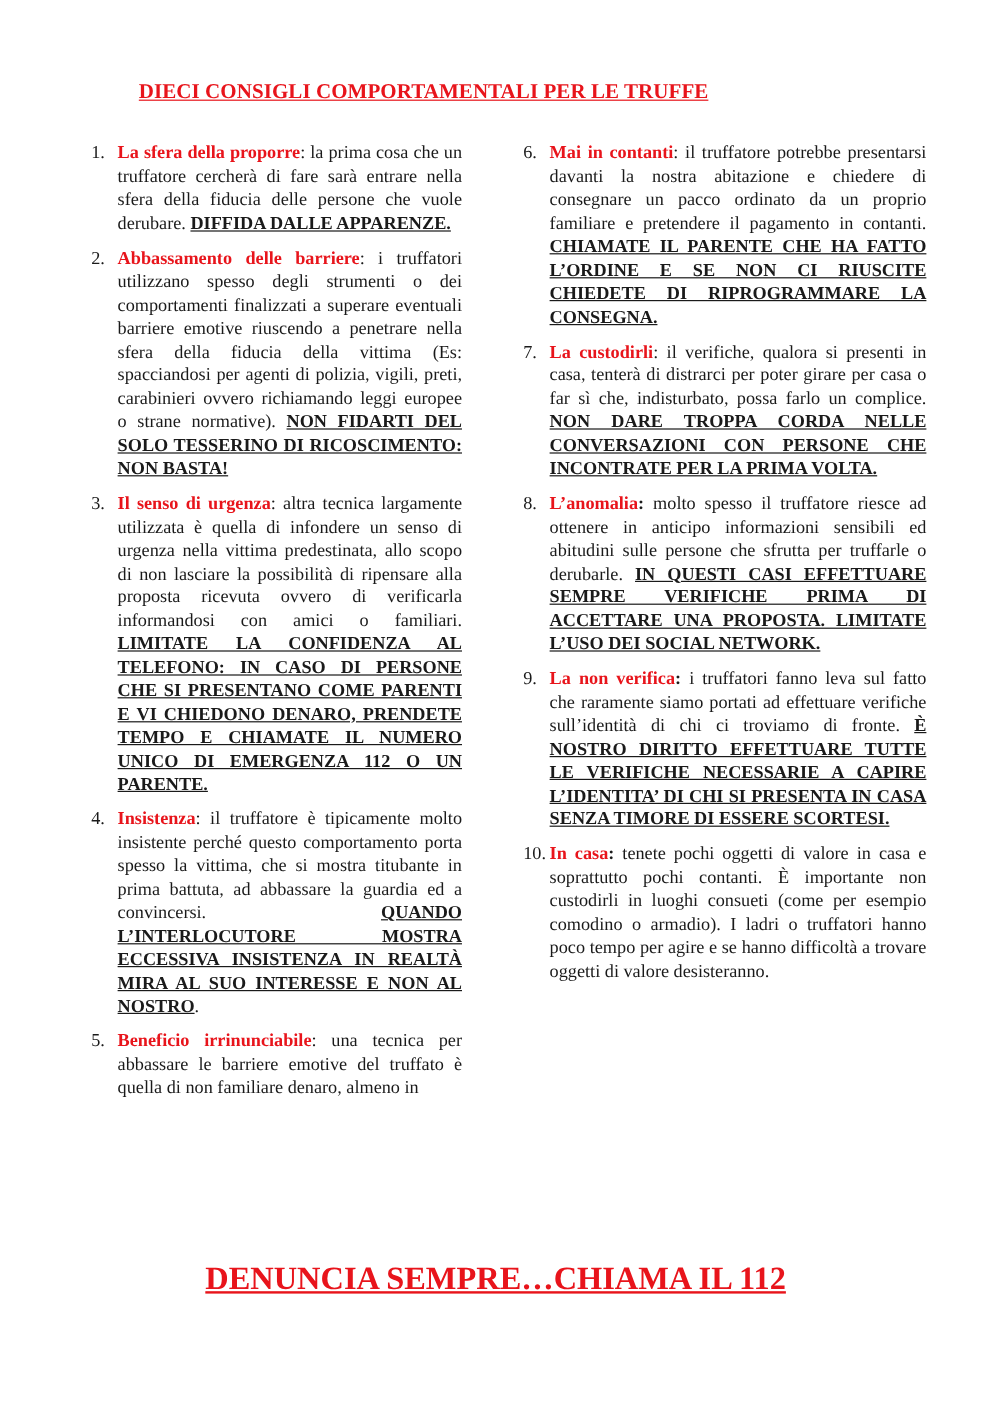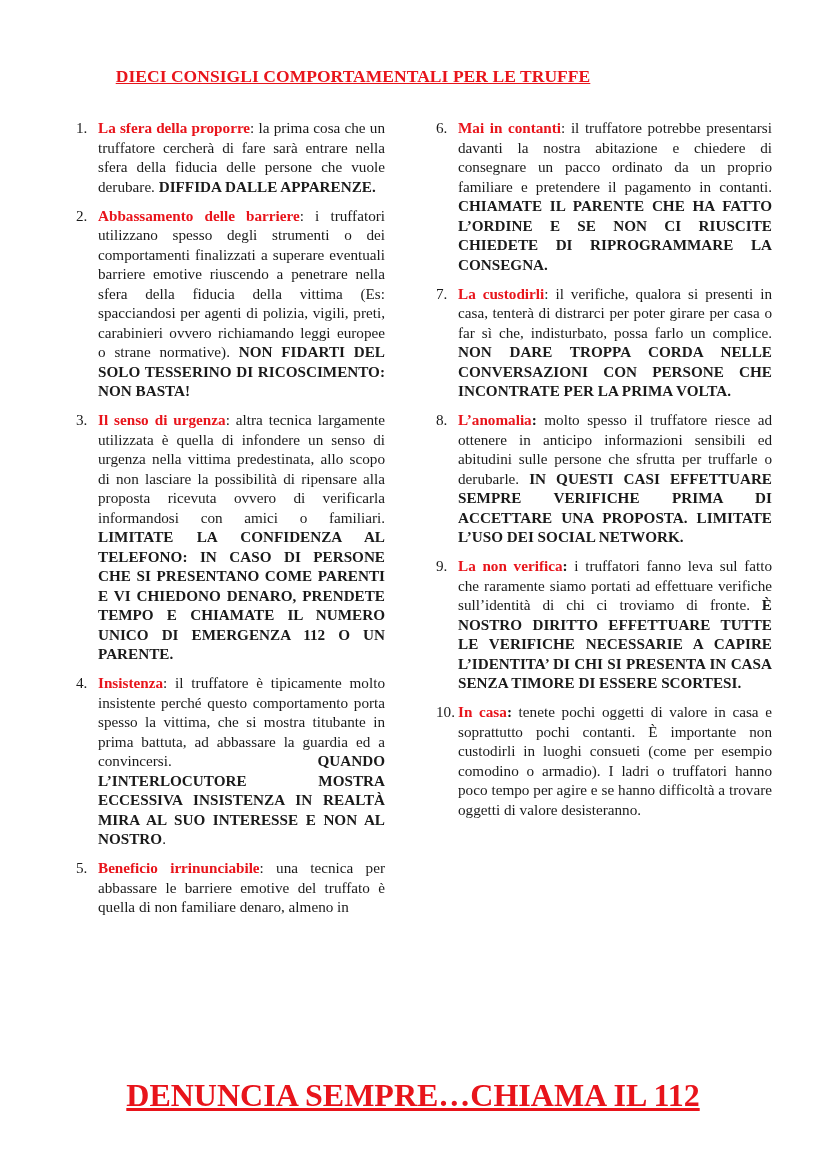--- a/index.html
+++ b/index.html
@@ -8,25 +8,25 @@
   .title { position: absolute; top: 66px; left: 0; width: 706px; text-align: center;
            font-size: 17.5px; font-weight: bold; color: #e8141b; text-decoration: underline;
            letter-spacing: 0.05px; }
   .col { position: absolute; top: 118px; }
   .col-left { left: 76px; width: 309px; }
   .col-right { left: 436px; width: 336px; }
   .item { position: relative; padding-left: 22px; font-size: 15.2px; line-height: 19.5px;
           text-align: justify; margin-bottom: 9.5px; }
   .item .num { position: absolute; left: 0; top: 0; }
   .item .head { color: #e8141b; font-weight: bold; }
-  .item .warn { font-weight: bold; }
+  .item .warn { font-weight: bold; text-decoration: underline; }
   .cont { padding-left: 22px; font-size: 15.2px; line-height: 19.5px; text-align: justify;
           margin-bottom: 9.5px; }
-  .footer { position: absolute; top: 1077px; left: 0; width: 826px; text-align: center;
-            font-size: 32px; font-weight: bold; color: #e8141b; text-decoration: underline; }
+  .footer { position: absolute; top: 1050px; left: 0; width: 826px; text-align: center;
+            font-size: 27px; font-weight: bold; color: #e8141b; text-decoration: underline; }
 </style>
 </head>
 <body>
 
 <div class="title">DIECI CONSIGLI COMPORTAMENTALI PER LE TRUFFE</div>
 
 <div class="col col-left">
   <div class="item"><span class="num">1.</span><span class="head">La sfera della proporre</span><span class="sep">:</span><span> la prima cosa che un truffatore cercherà di fare sarà entrare nella sfera della fiducia delle persone che vuole derubare. </span><span class="warn">DIFFIDA DALLE APPARENZE.</span><span></span></div>
 
   <div class="item"><span class="num">2.</span><span class="head">Abbassamento delle barriere</span><span class="sep">:</span><span> i truffatori utilizzano spesso degli strumenti o dei comportamenti finalizzati a superare eventuali barriere emotive riuscendo a penetrare nella sfera della fiducia della vittima (Es: spacciandosi per agenti di polizia, vigili, preti, carabinieri ovvero richiamando leggi europee o strane normative). </span><span class="warn">NON FIDARTI DEL SOLO TESSERINO DI RICOSCIMENTO: NON BASTA!</span><span></span></div>

